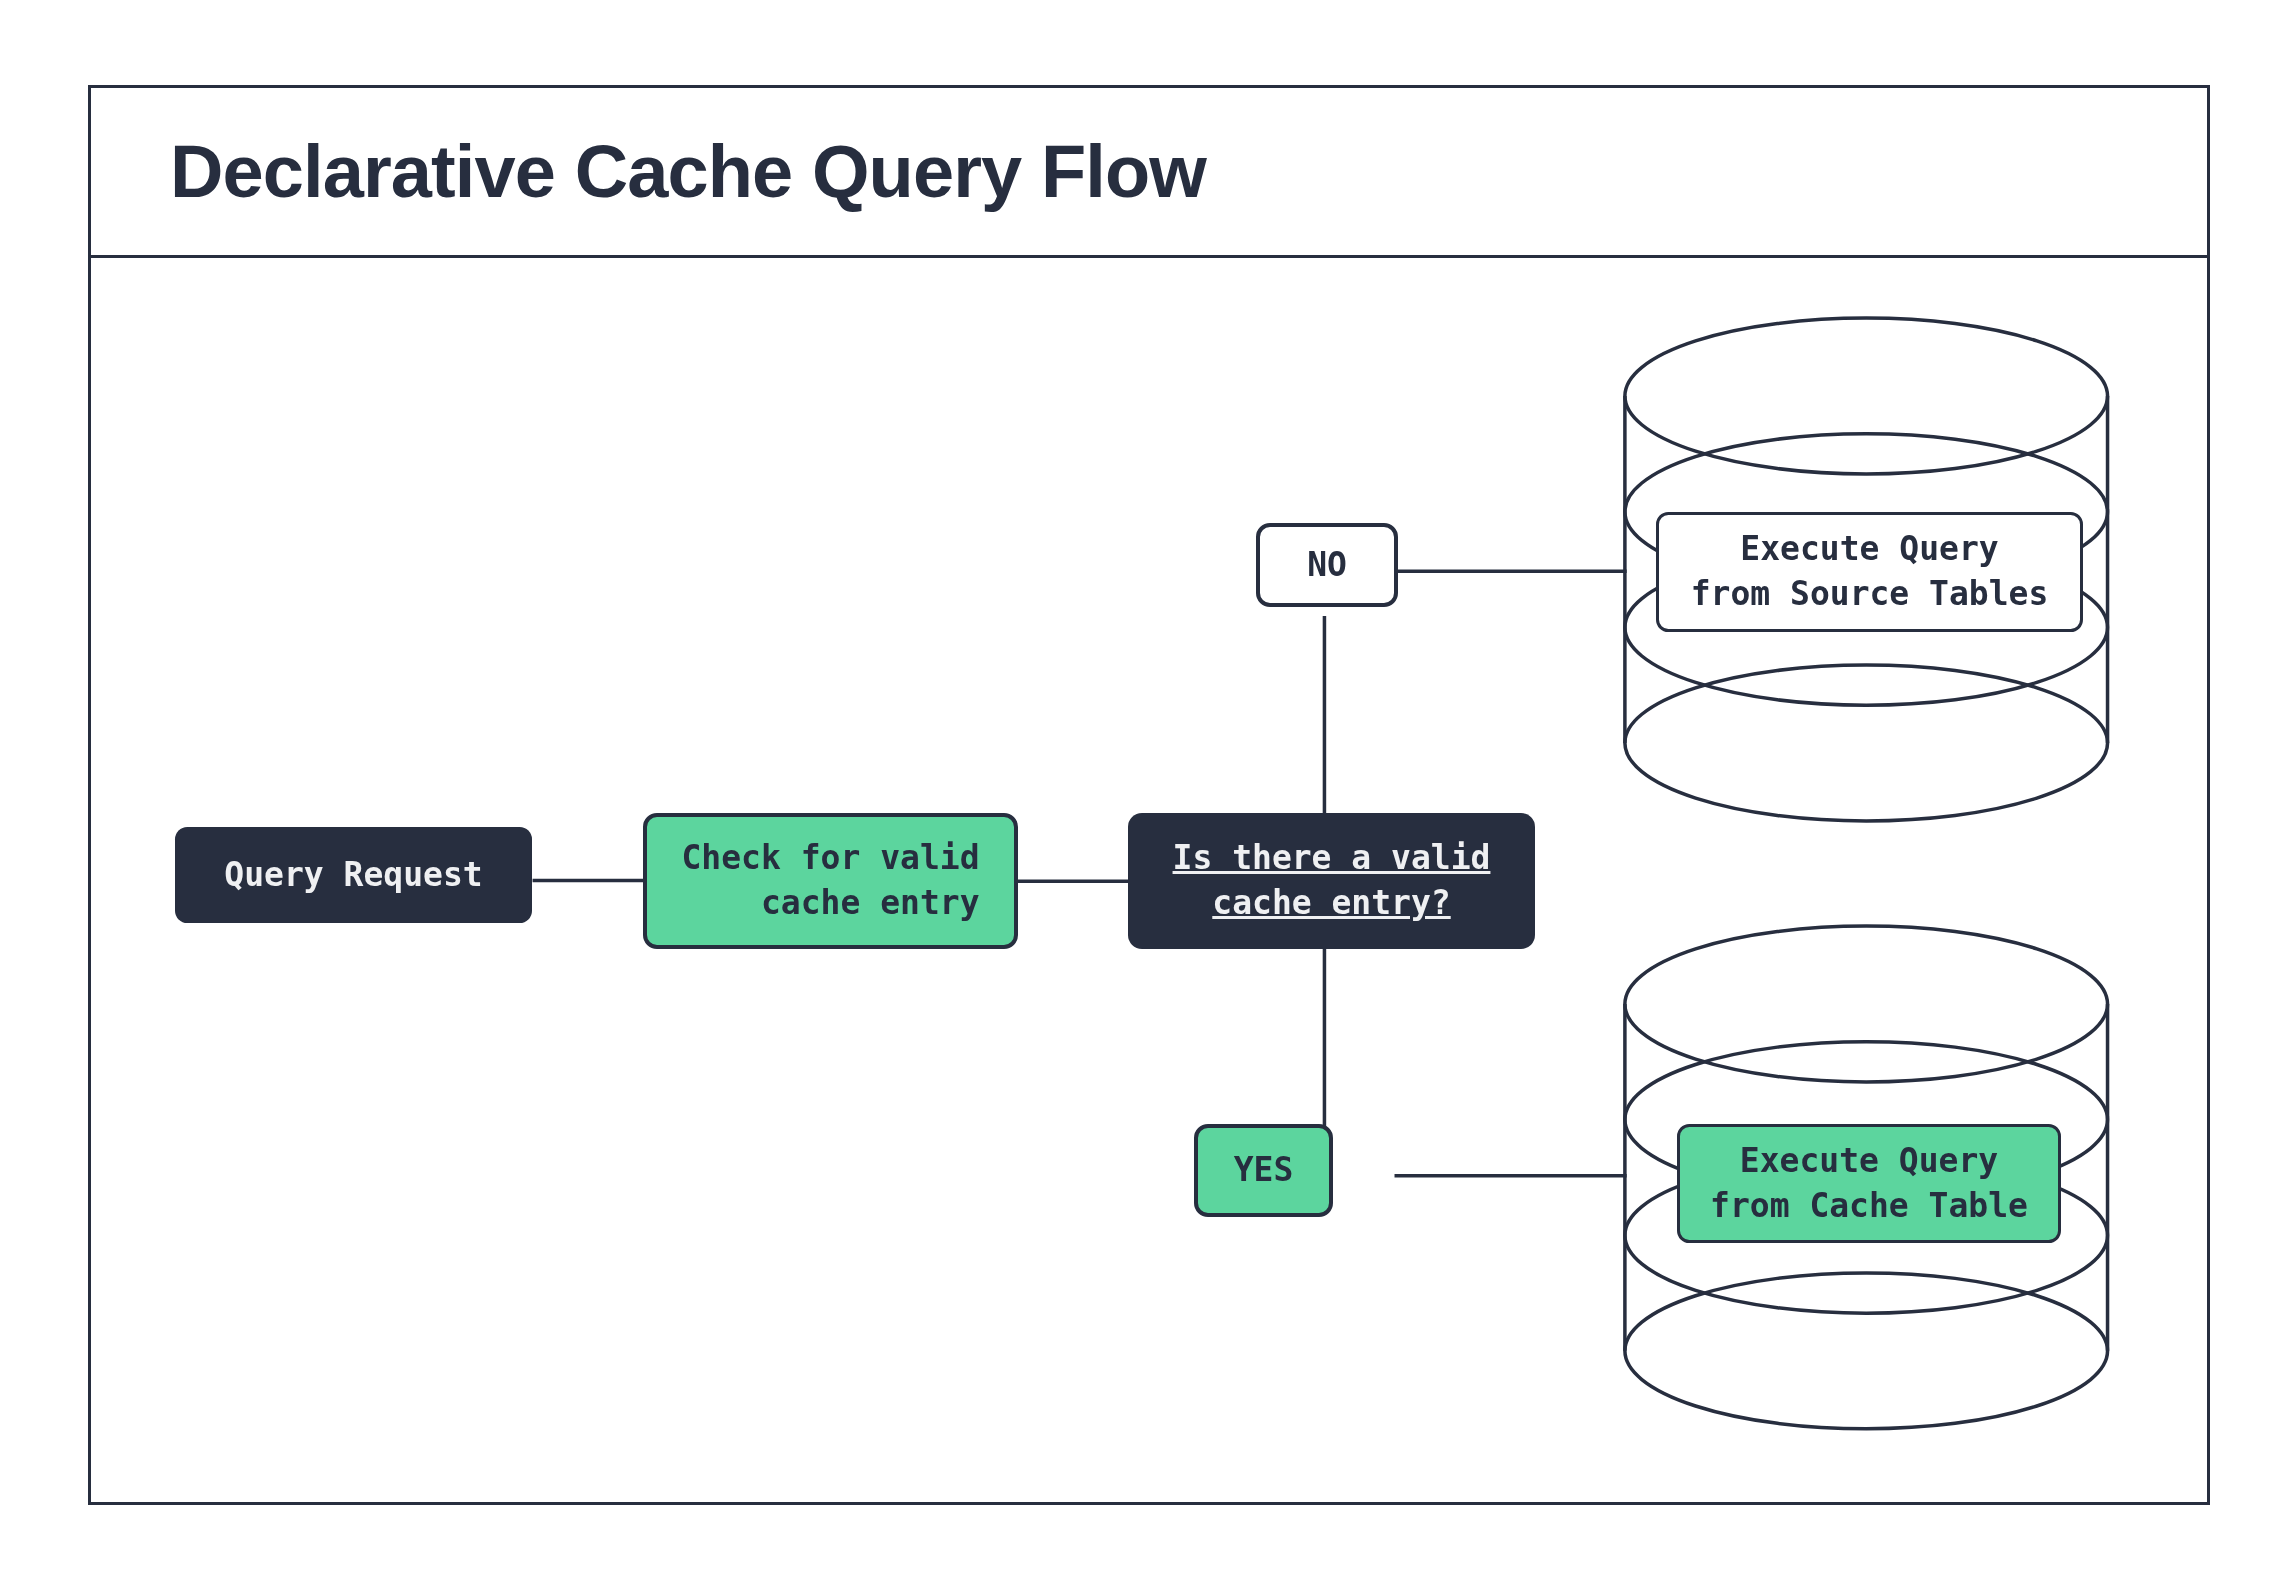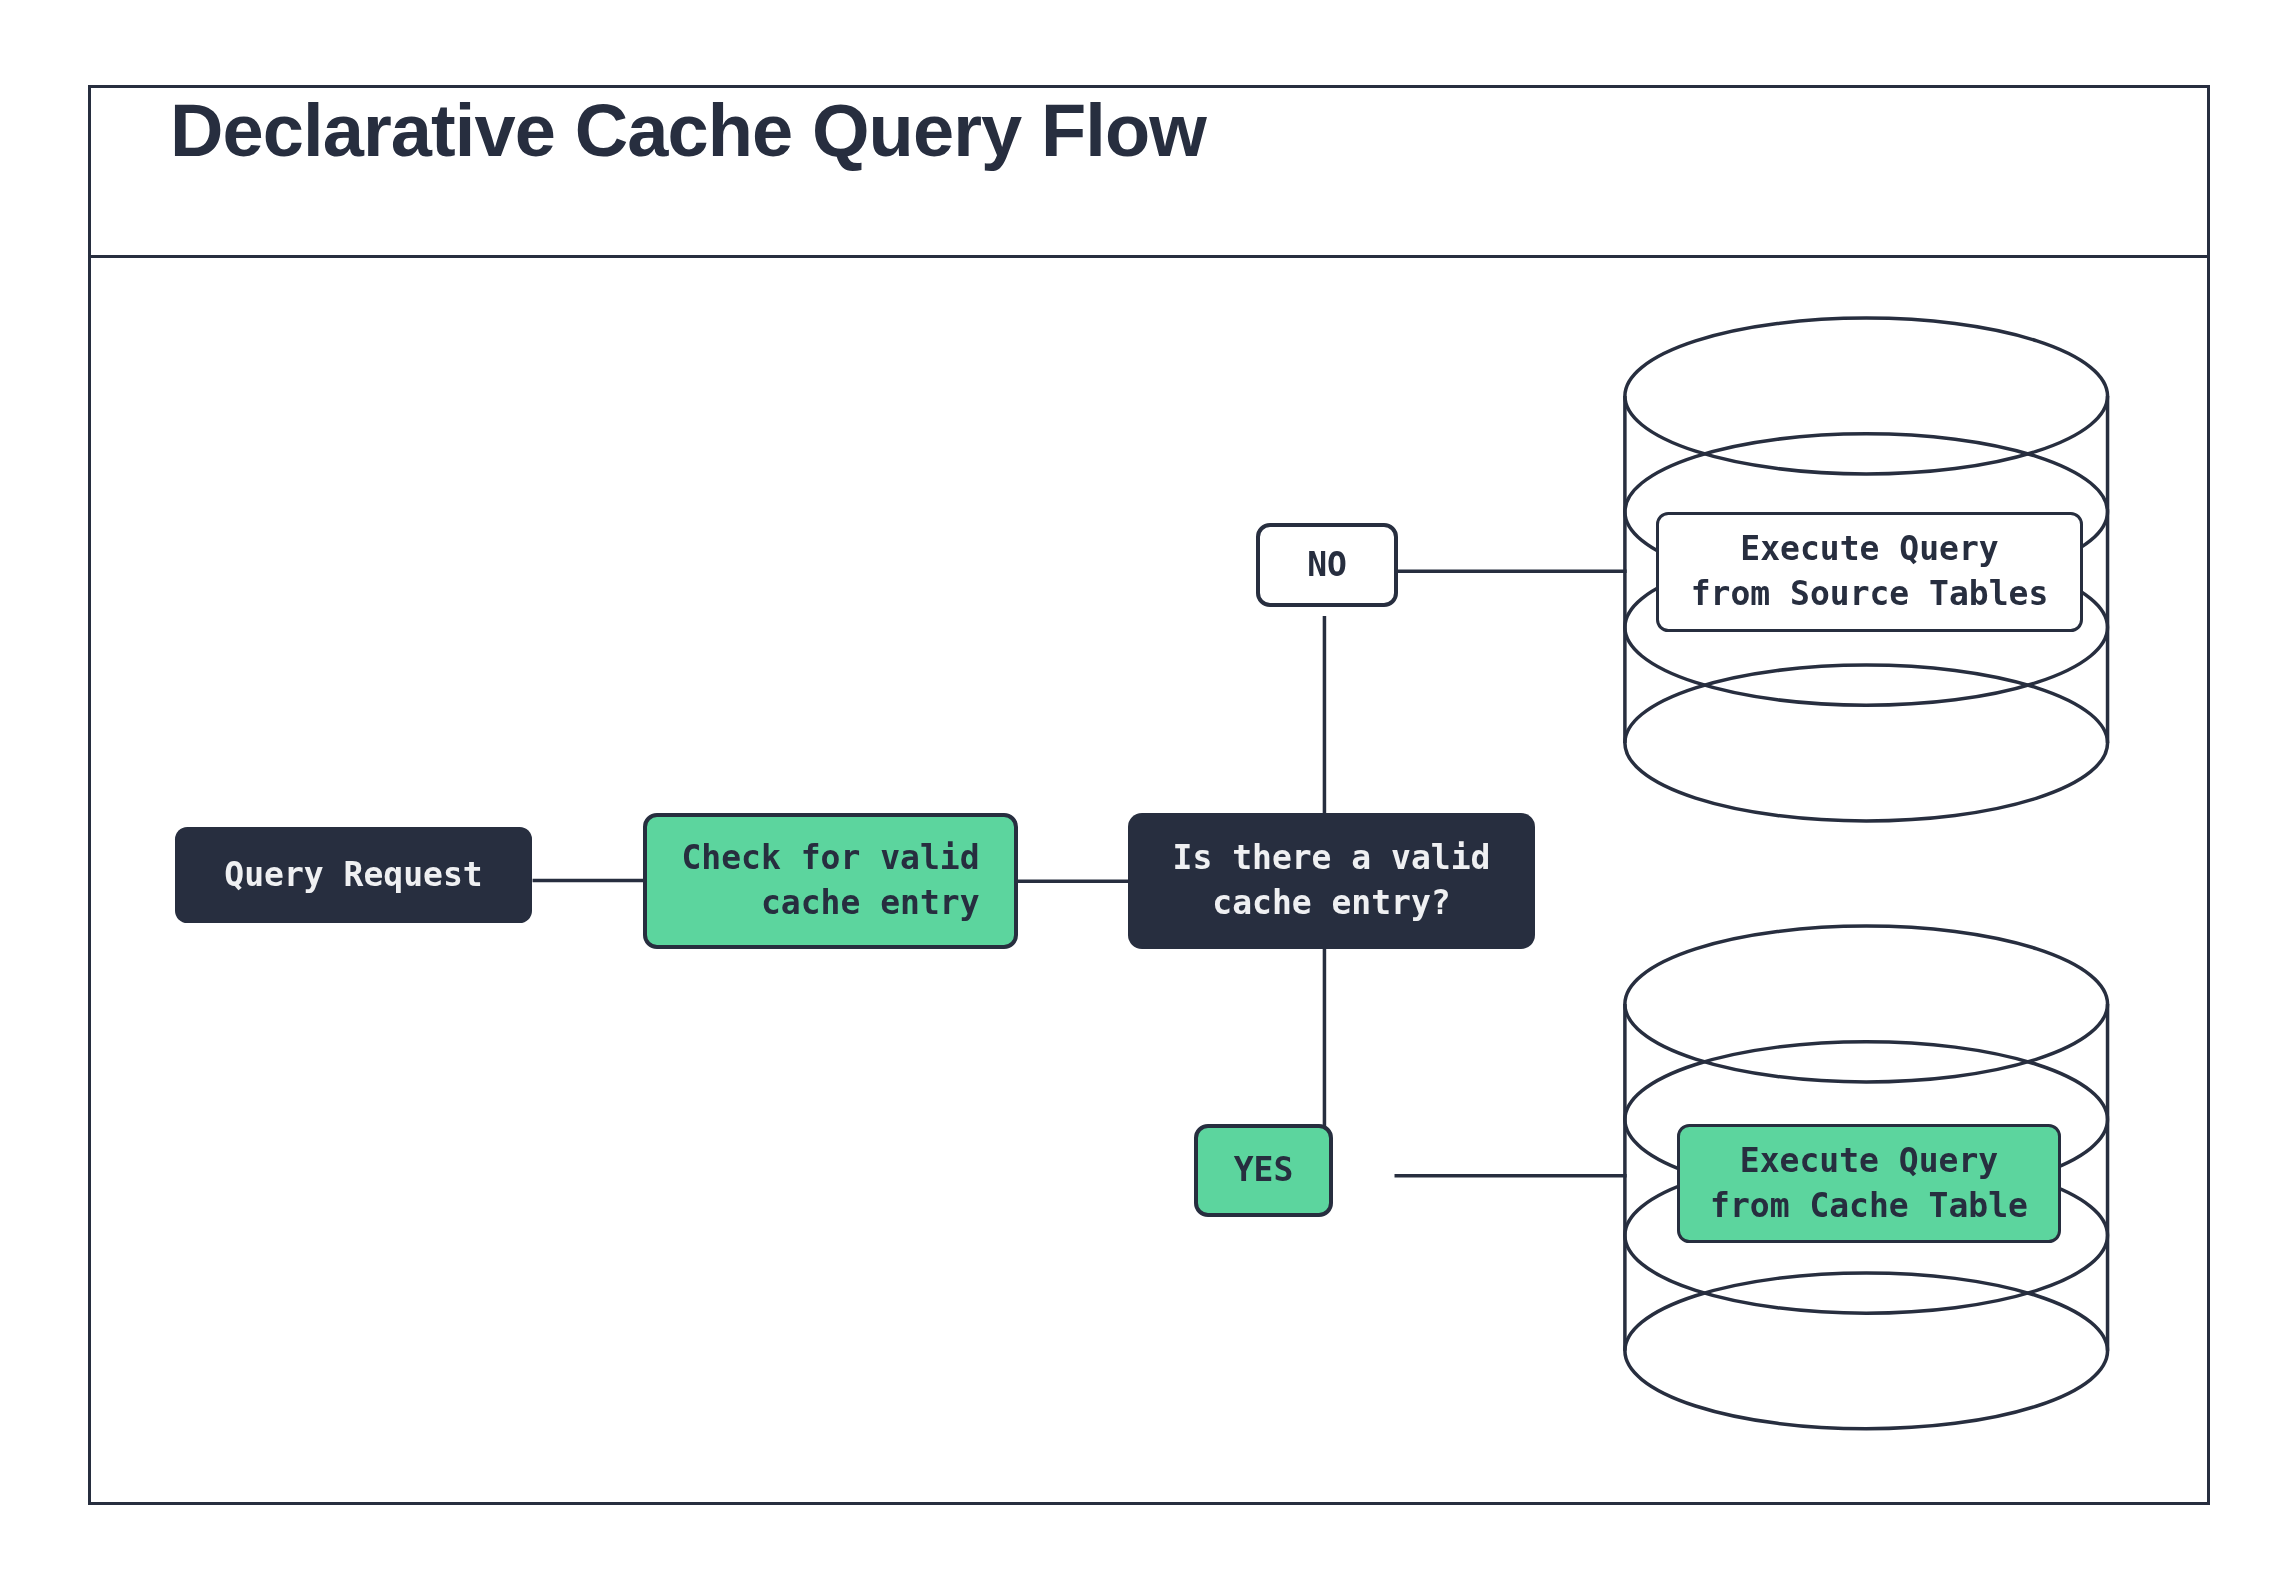--- a/index.html
+++ b/index.html
@@ -16,21 +16,21 @@
     font-family:"DejaVu Sans Mono","Liberation Mono",monospace;
     overflow:hidden;
   }
   .frame{
     position:absolute;left:88px;top:85px;width:2122px;height:1420px;
     border:3.5px solid var(--ink);box-sizing:border-box;background:transparent;
   }
   .header{
     position:absolute;left:88px;top:85px;width:2122px;height:173px;
     border:3.5px solid var(--ink);box-sizing:border-box;
-    display:flex;
+    display:flex;align-items:center;
   }
   .title{
     margin:0;padding-left:79px;
     font-family:"Liberation Sans",sans-serif;
     font-weight:700;font-size:74px;letter-spacing:-0.9px;
     color:var(--ink);white-space:nowrap;
   }
   svg.wires{position:absolute;left:0;top:0;width:2295px;height:1591px;}
   svg.wires line, svg.wires ellipse{
     stroke:var(--ink);stroke-width:4px;fill:none;
@@ -101,21 +101,21 @@
 
   <div class="node node-dark" style="left:175px;top:827px;width:357px;height:96px;">
     <span>Query Request</span>
   </div>
 
   <div class="node node-green" style="left:643px;top:813px;width:375px;height:136px;text-align:right;">
     <span>Check for valid
 cache entry</span>
   </div>
 
-  <div class="node node-dark" style="left:1128px;top:813px;width:407px;height:136px;border-radius:14px;">
+  <div class="node node-dark" style="left:1128px;top:813px;width:407px;height:136px;border-radius:14px;text-decoration:underline;">
     <span>Is there a valid
 cache entry?</span>
   </div>
 
   <div class="node node-light" style="left:1256px;top:523px;width:142px;height:84px;">
     <span>NO</span>
   </div>
 
   <div class="node node-green" style="left:1194px;top:1124px;width:139px;height:93px;">
     <span>YES</span>

